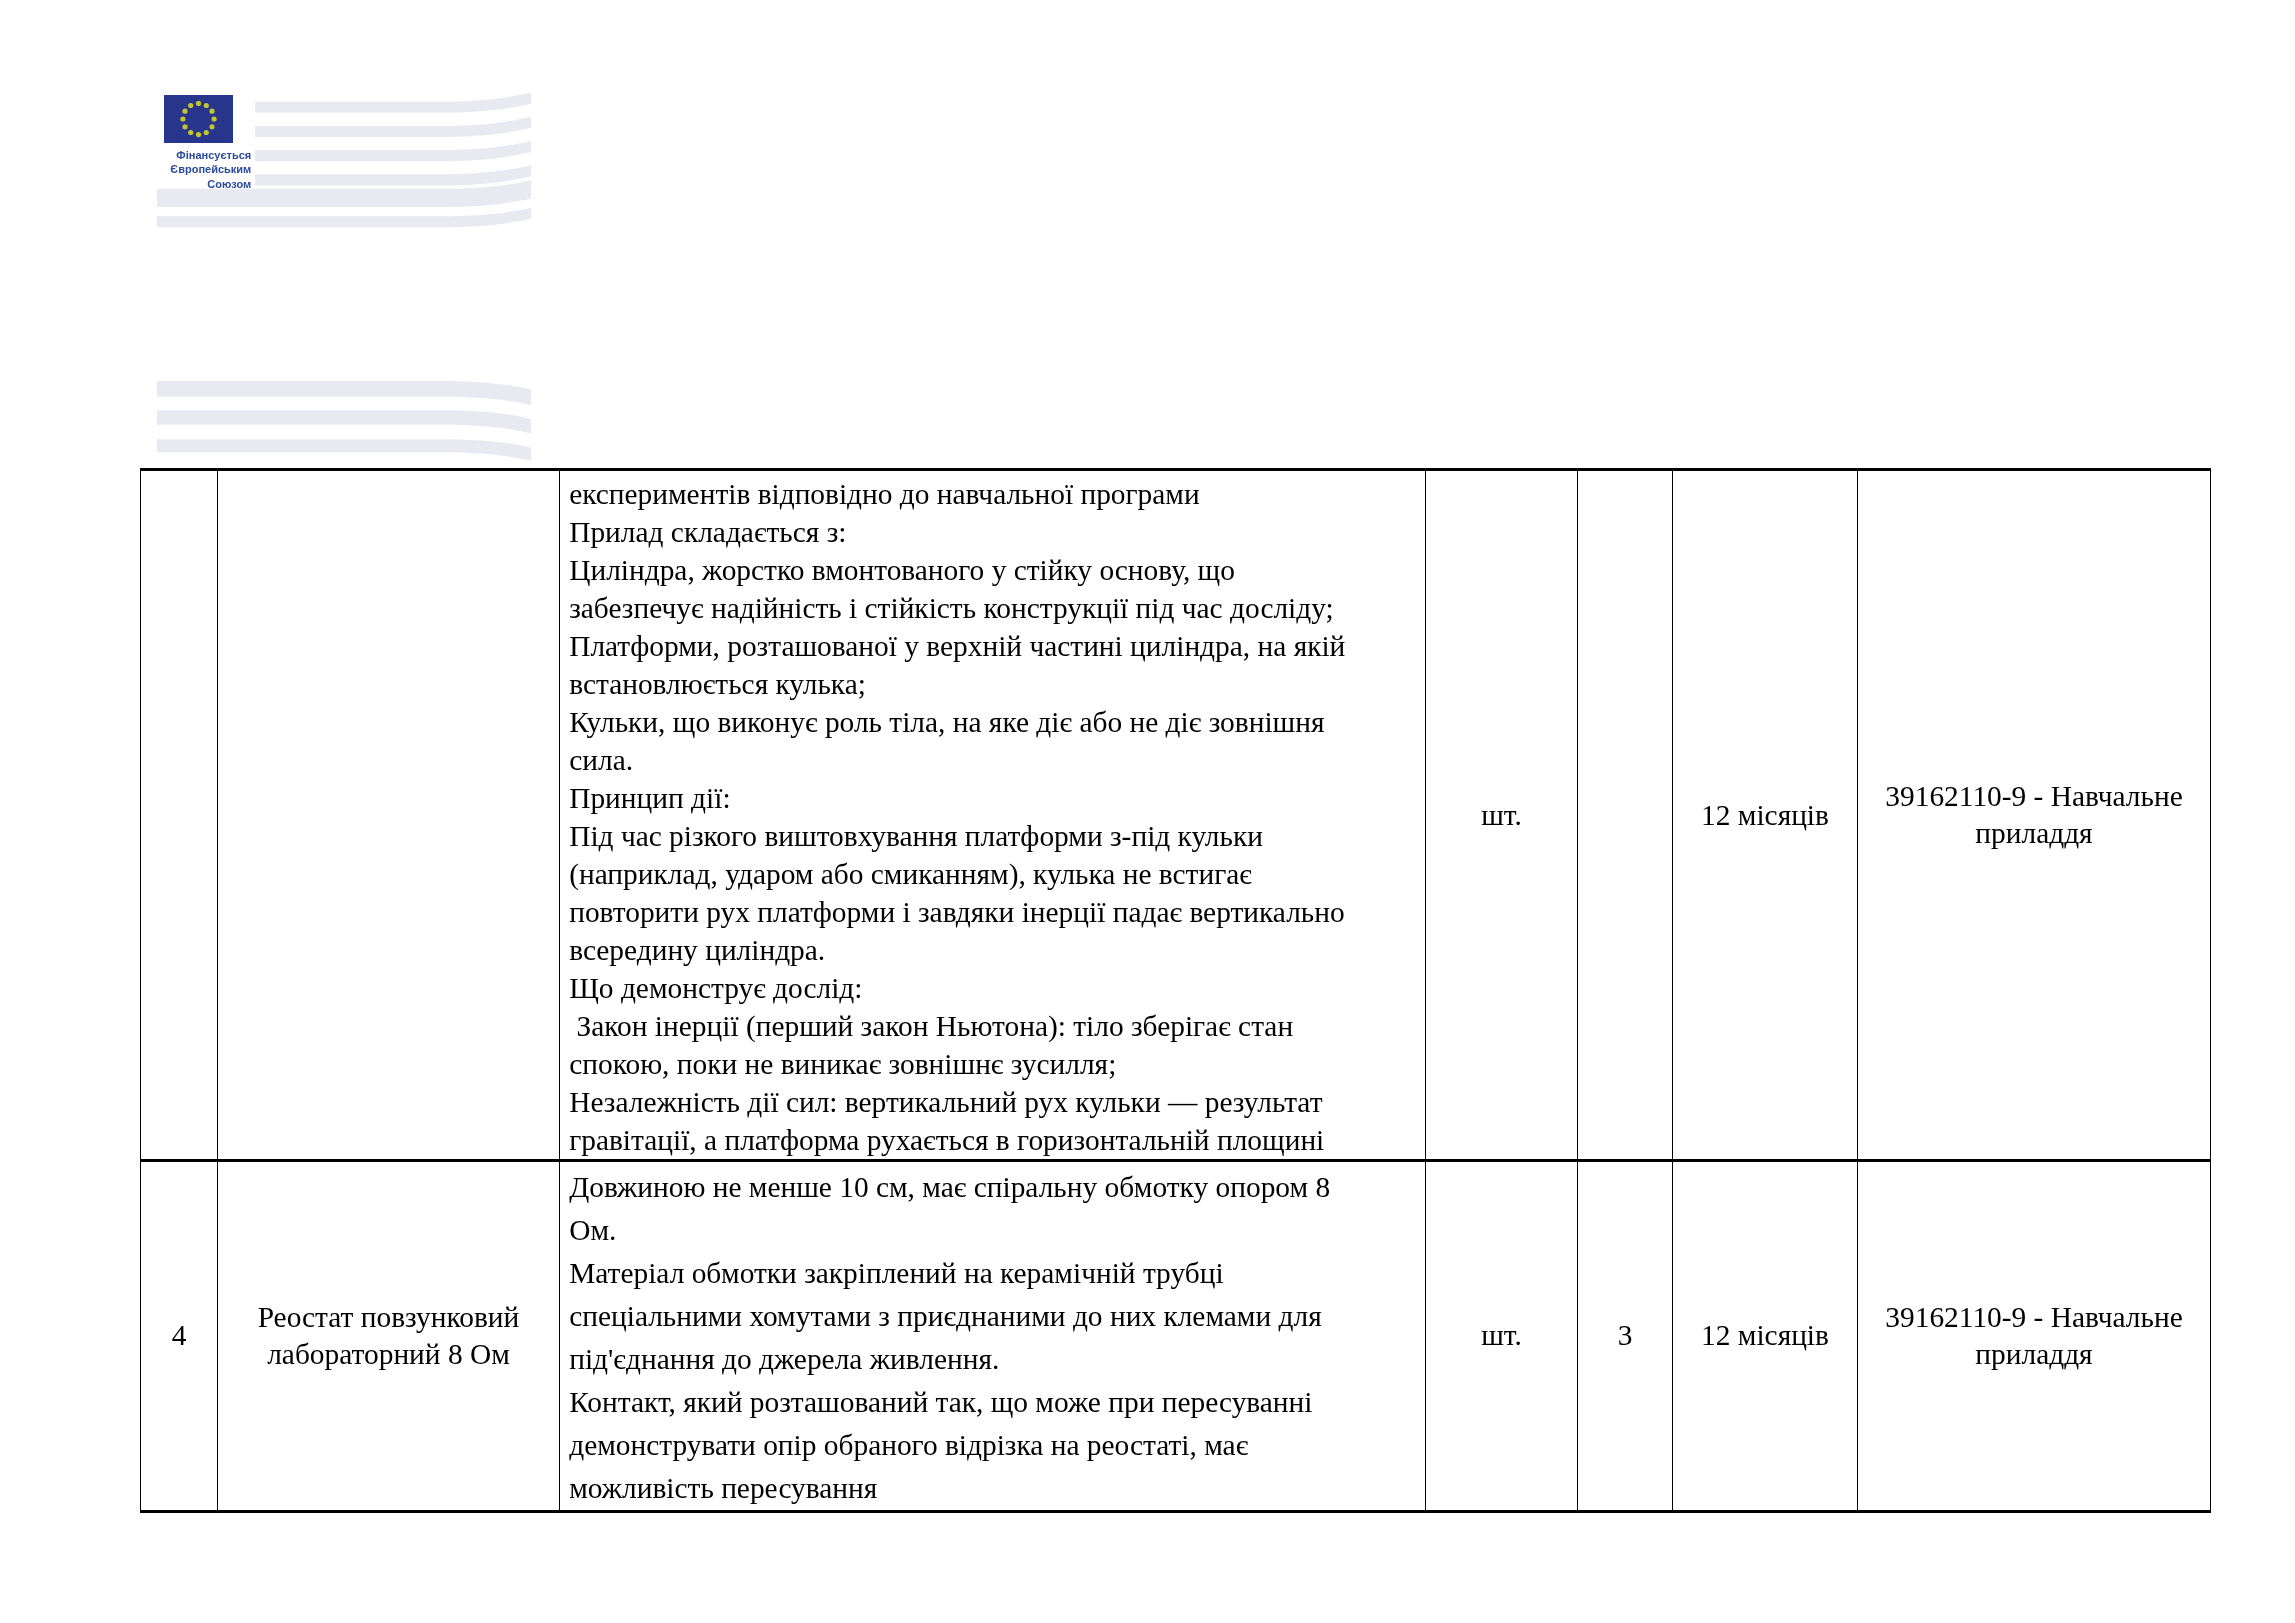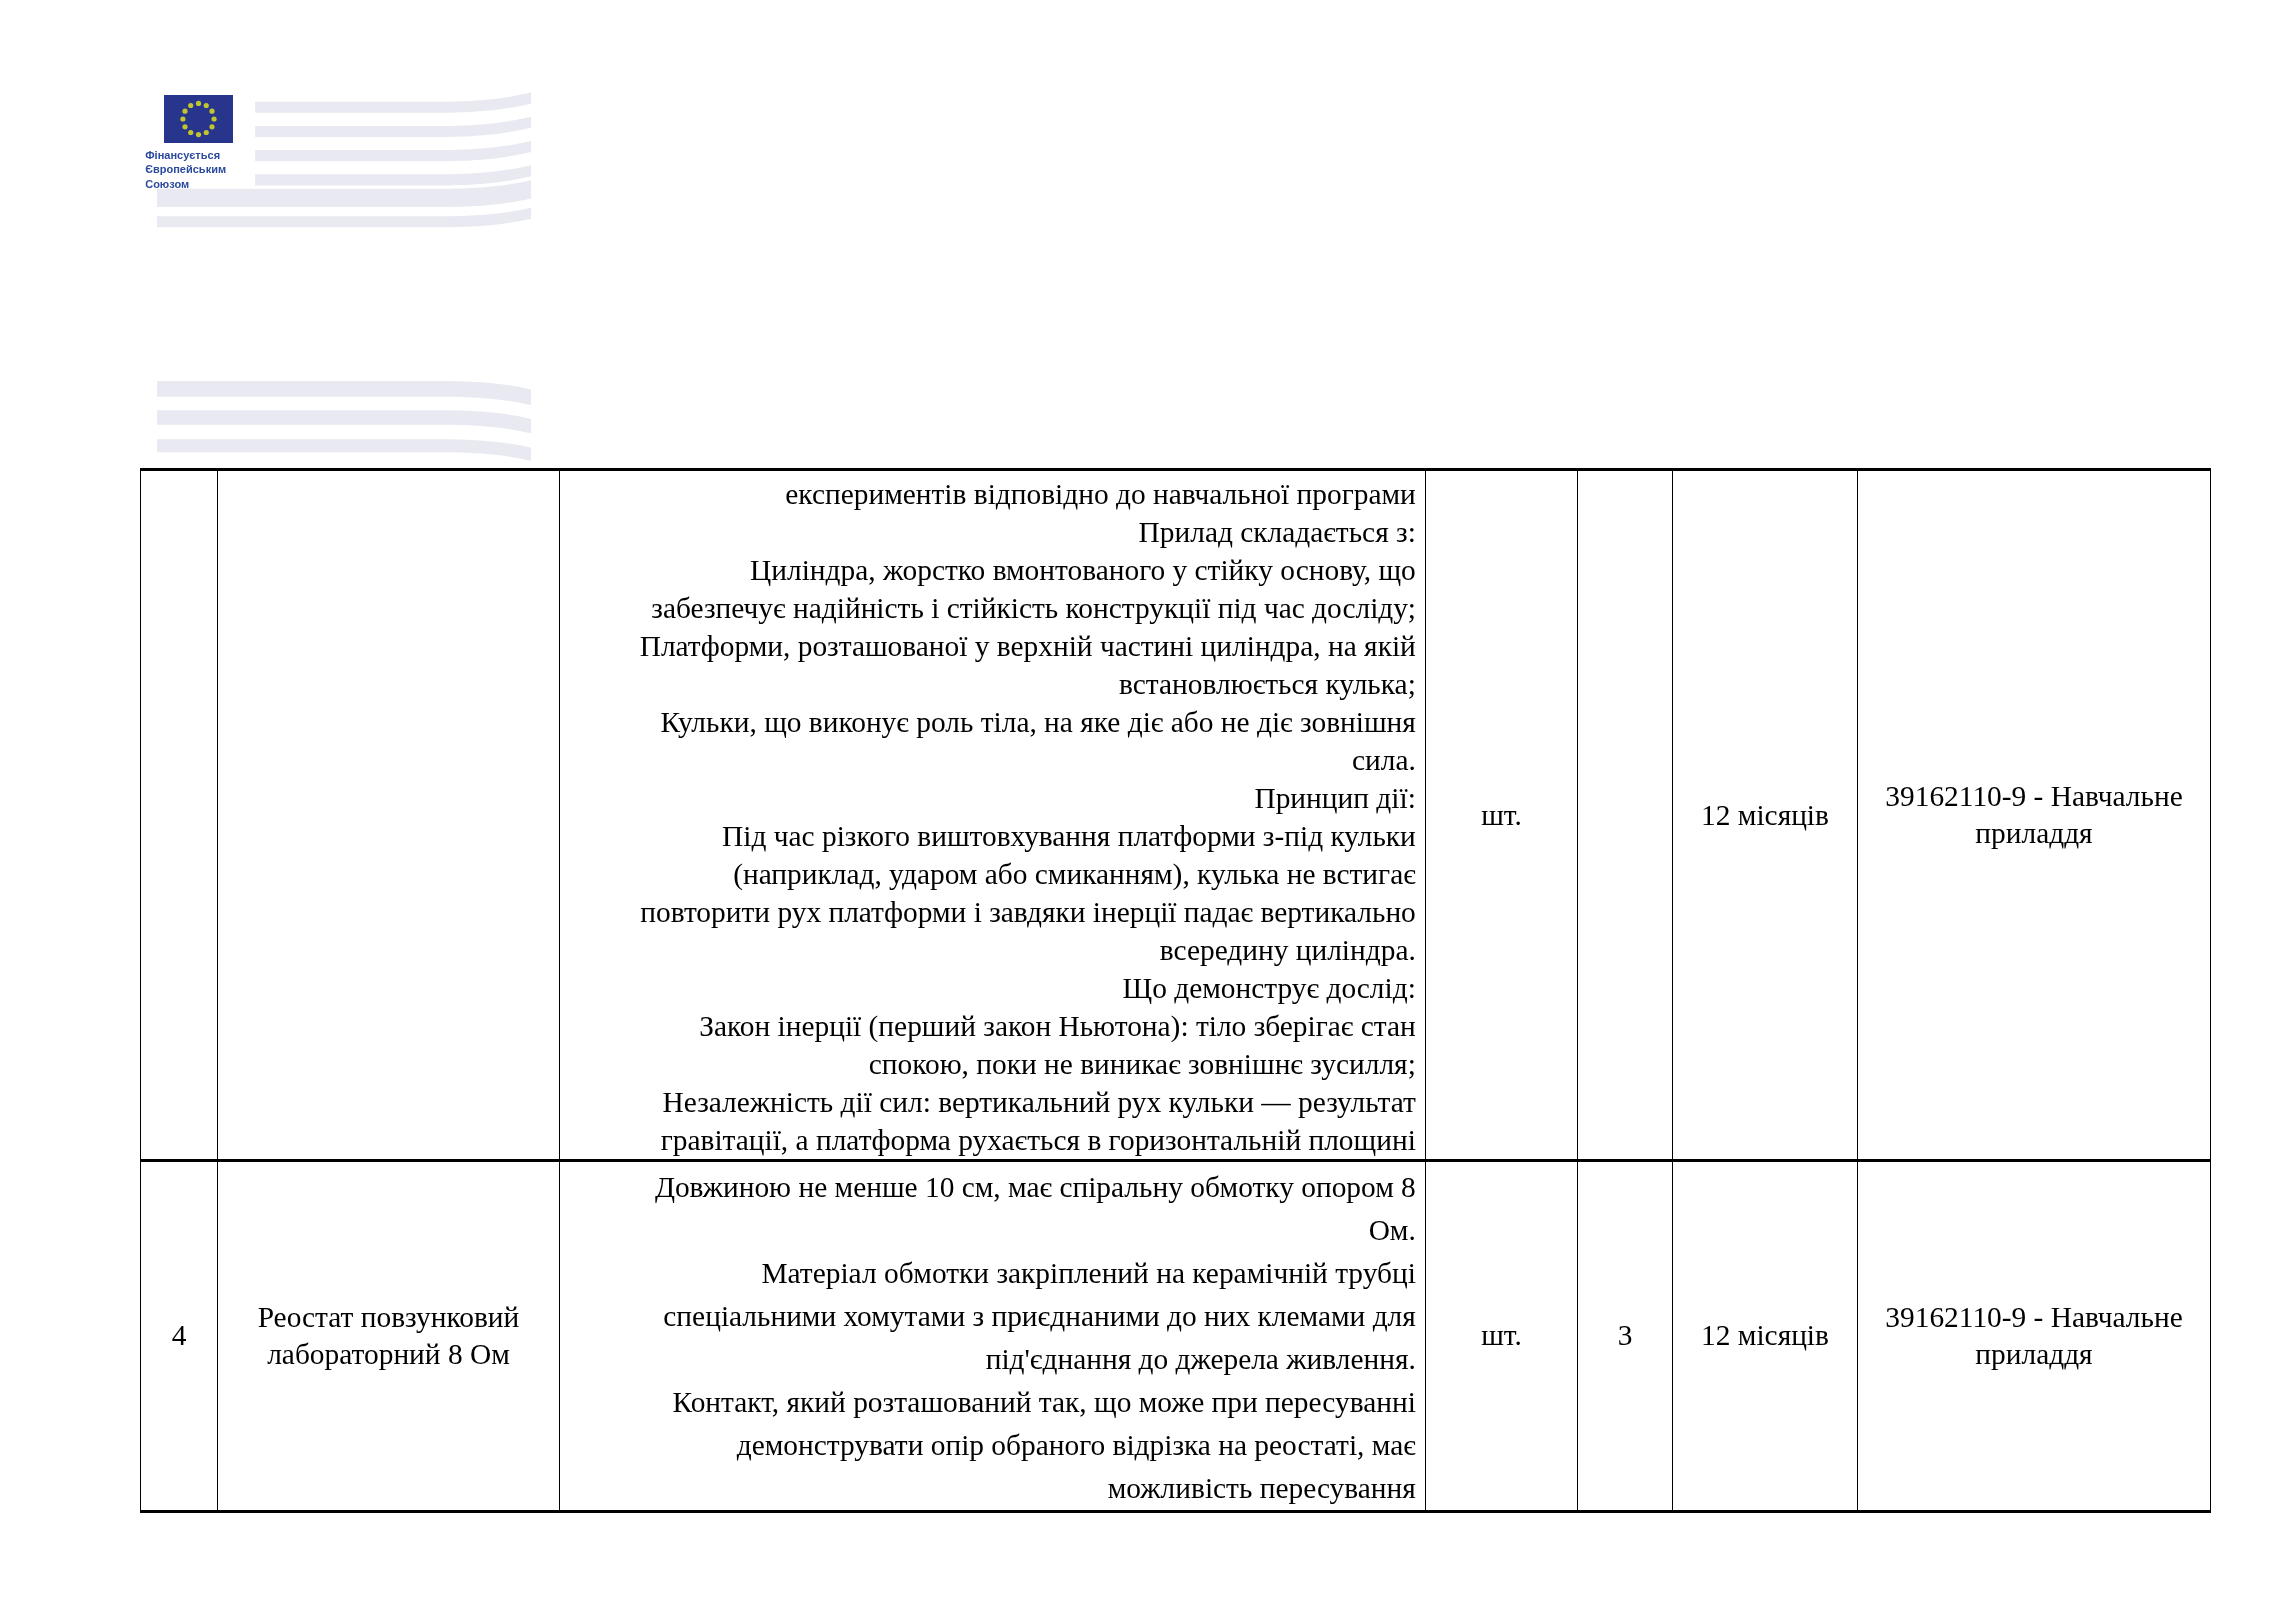--- a/index.html
+++ b/index.html
@@ -13,21 +13,21 @@
 
   
   .logo-block { position:absolute; left:157px; top:85px; width:378px; height:380px; }
   .stripes { position:absolute; left:0; top:0; width:378px; height:380px; }
   .eu-flag {
     position:absolute; left:6.5px; top:9.8px; width:69px; height:48px;
     background:#27358c;
   }
   .flag-caption {
     position:absolute; left:-11.8px; top:63px; width:106px;
-    text-align:left;
+    text-align:right;
     font-family:"Liberation Sans", sans-serif;
     font-weight:700; font-size:11px; line-height:14.4px;
     color:#2b4a9e;
     white-space:pre-line;
   }
   .funding-statement {
     position:absolute; left:7.9px; top:157px; width:366px;
     font-family:"Liberation Sans", sans-serif;
     font-weight:700; font-size:29.4px; line-height:37px;
     color:#2b4a9e;
@@ -44,21 +44,21 @@
     border:1.3px solid #000;
     border-top-width:3.3px; border-bottom-width:3.3px;
     font-size:29.4px; line-height:37px;
     text-align:center; vertical-align:middle;
     padding:0 3.9px;
     overflow:hidden;
   }
   tr.row-a { height:691px; }
   tr.row-b { height:275px; }
   .items-table td.desc {
-    text-align:right; vertical-align:top;
+    text-align:left; vertical-align:top;
     padding:3.9px 9.2px 0 9.2px;
     white-space:pre-wrap;
   }
   tr.row-a td.desc { line-height:38px; }
   tr.row-b td.desc { line-height:43px; }
 </style>
 </head>
 <body>
 
 <div class="logo-block">

